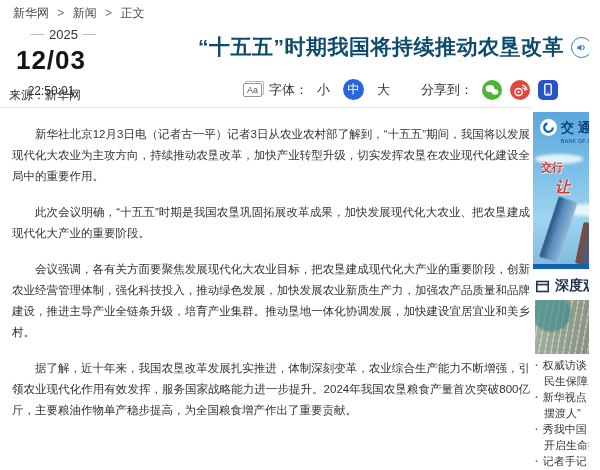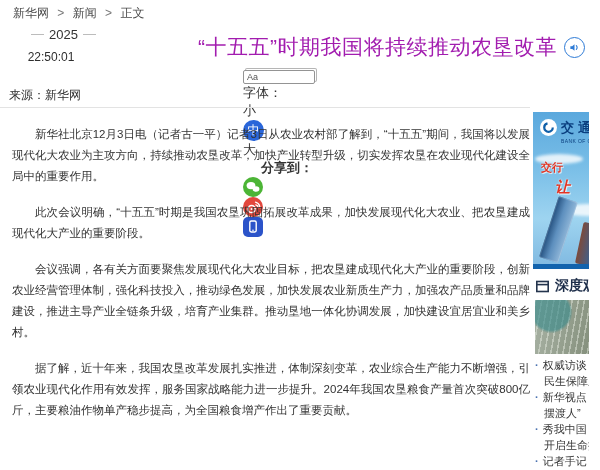--- a/index.html
+++ b/index.html
@@ -13,29 +13,29 @@
   
   .date-block{position:absolute;left:6px;top:27px;width:90px;text-align:center;}
   .year-row{display:flex;align-items:center;justify-content:flex-end;gap:5px;}
   .year-row .dash{width:13px;height:1px;background:#bcbcbc;}
   .year{font-size:13px;color:#333;}
   .bigdate{font-size:26px;font-weight:700;color:#141414;letter-spacing:1px;margin-top:3px;}
   .time{font-size:12px;color:#2e2e2e;margin-top:8px;}
   .source{position:absolute;left:9px;top:87px;font-size:12px;color:#2e2e2e;white-space:nowrap;text-align:center;}
   
   .title-row{position:absolute;left:198px;top:33px;display:flex;align-items:center;gap:7px;white-space:nowrap;}
-  .title{font-size:21px;font-weight:400;color:#a21caf;letter-spacing:.5px;}
+  .title{font-size:21px;font-weight:700;color:#0c4a6e;letter-spacing:.5px;}
   .speaker-btn{width:19px;height:19px;border:1.5px solid #2e7bd6;border-radius:50%;display:flex;align-items:center;justify-content:center;background:#fff;flex:0 0 auto;cursor:pointer;}
   
-  .controls{position:absolute;left:243px;top:70px;display:flex;font-size:13px;color:#333;flex-direction:column;}
+  .controls{position:absolute;left:243px;top:79px;display:flex;align-items:center;font-size:13px;color:#333;}
   .aa-box{font-size:9px;color:#555;border:1px solid #949494;border-radius:2px;padding:1px 3px;background:#fff;box-shadow:2px -2px 0 -1px #fff,2px -2px 0 0 #b5b5b5;margin-right:7px;}
   .lbl{margin-right:9px;}
   .size{margin-right:13px;cursor:pointer;}
   .size.active{width:21px;height:21px;border-radius:50%;background:#2a66d9;color:#fff;display:flex;align-items:center;justify-content:center;font-size:12px;margin-right:13px;}
-  .share-lbl{margin-left:18px;margin-right:9px;font-weight:bold;}
+  .share-lbl{margin-left:18px;margin-right:9px;}
   .share-ic{width:20px;height:20px;margin-right:8px;cursor:pointer;display:inline-flex;}
   
   .divider{position:absolute;left:0;top:107px;width:530px;height:1px;background:#e3e3e3;}
   
   .article{position:absolute;left:12px;top:124px;width:518px;}
   .article p{margin:0 0 15px;font-size:11.5px;line-height:21px;color:#333;text-indent:2em;text-align:justify;}
   
   .ad{position:absolute;left:533px;top:112px;width:180px;height:157px;background:linear-gradient(180deg,#5aa8dd 0%,#7cc0e8 38%,#9ed4f0 68%,#7fb8e0 100%);overflow:hidden;cursor:pointer;}
   .ad-logo-row{display:flex;align-items:flex-start;gap:4px;padding:7px 0 0 7px;}
   .boc-logo{width:17px;height:17px;background:#fff;border-radius:50%;display:flex;align-items:center;justify-content:center;flex:0 0 auto;}
@@ -78,20 +78,21 @@
     <span class="sep">&gt;</span>
     <span>正文</span>
   </nav>
 
   <div class="date-block">
     <div class="year-row">
       <span class="dash"></span>
       <span class="year">2025</span>
       <span class="dash"></span>
     </div>
+    <div class="bigdate">12/03</div>
     <div class="time">22:50:01</div>
   </div>
   <div class="source">
     <span>来源：</span><span>新华网</span>
   </div>
 
   <div class="title-row">
     <h1 class="title" style="margin:0;font-size:21px;">“十五五”时期我国将持续推动农垦改革</h1>
     <span class="speaker-btn">
       <svg width="11" height="11" viewBox="0 0 24 24">

